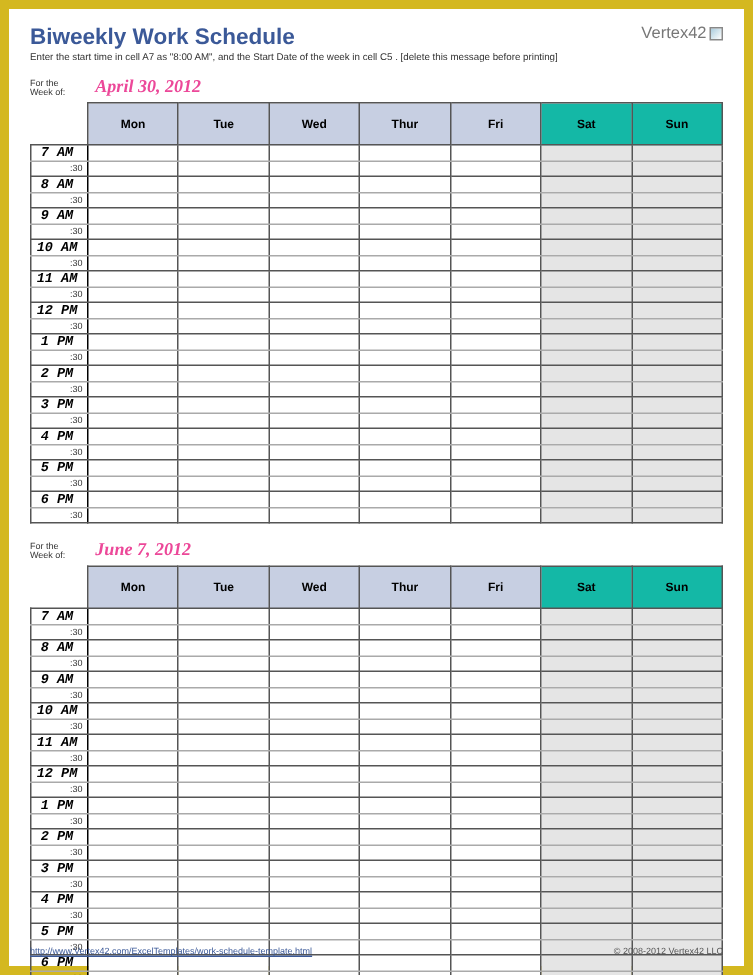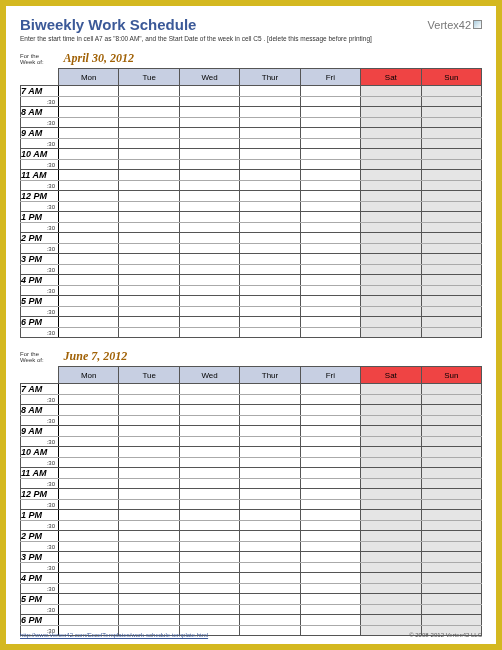--- a/index.html
+++ b/index.html
@@ -12,21 +12,21 @@
   .page {
     background: #fff;
     width: 100%;
     height: 100%;
     padding: 10px 14px 6px;
     position: relative;
   }
   .header {
     display: flex;
     justify-content: space-between;
-    align-items: center;
+    align-items: flex-start;
   }
   .title {
     color: #3b5998;
     font-size: 15px;
     font-weight: bold;
   }
   .logo {
     color: #777;
     font-size: 11px;
     display: flex;
@@ -51,63 +51,63 @@
     font-size: 6px;
     color: #333;
     line-height: 1.1;
     display: inline-block;
     vertical-align: bottom;
   }
   .week-date {
     font-family: Georgia, serif;
     font-style: italic;
     font-weight: bold;
-    color: #a16207;
+    color: #ec4899;
     font-size: 12px;
     margin-left: 20px;
     display: inline-block;
   }
   table {
     border-collapse: collapse;
     width: 100%;
     table-layout: fixed;
     margin-top: 2px;
   }
   th, td {
     border: 1px solid #555;
     padding: 0;
     height: 10px;
     font-size: 8px;
   }
   th {
     background: #c7cfe2;
-    font-weight: normal;
-    height: 17px;
+    font-weight: bold;
+    height: 28px;
     font-size: 8px;
   }
   th.time-col { background: #fff; border: none; width: 38px; }
   td.time-cell {
-    text-align: left;
+    text-align: center;
     padding-right: 3px;
     font-weight: bold;
-    font-family: Liberation Sans, sans-serif;
+    font-family: Liberation Mono, monospace;
     font-style: italic;
     font-size: 9px;
     border-right: 1.5px solid #000;
   }
   td.half-cell {
     text-align: right;
     padding-right: 3px;
     font-size: 6px;
     color: #333;
     border-right: 1.5px solid #000;
   }
   td.slot { background: #fff; }
   td.sat, td.sun, th.sat, th.sun { background: #e9e9e9; }
-  th.sat, th.sun { background: #ef4444; }
+  th.sat, th.sun { background: #14b8a6; }
   td.sat, td.sun { background: #e5e5e5; }
   .footer {
     position: absolute;
     bottom: 6px;
     left: 14px;
     right: 14px;
     display: flex;
     justify-content: space-between;
     font-size: 6px;
     color: #555;

